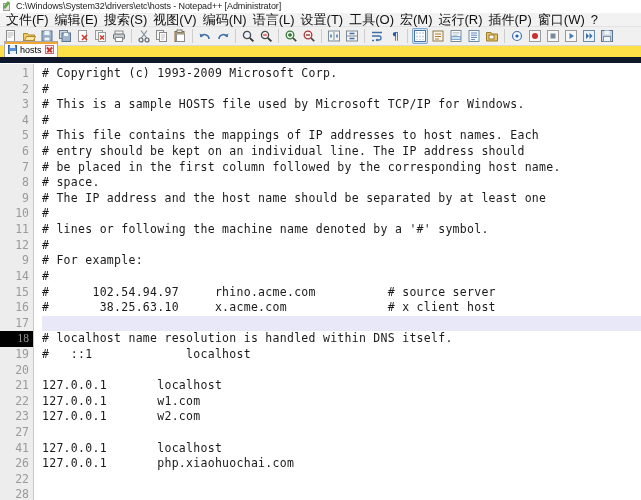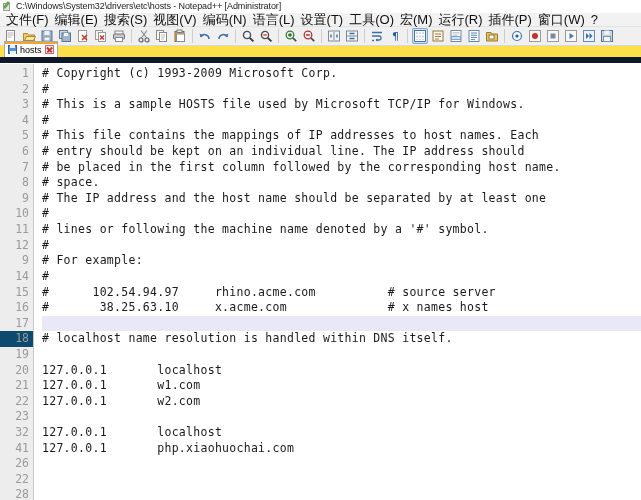--- a/index.html
+++ b/index.html
@@ -201,21 +201,22 @@
     line-height: 15.62px;
     height: 15.62px;
     color: #1a1a1a;
     white-space: pre;
     letter-spacing: 0.28px;
   }
   .code .cl.current {
     background: #e8e8f8;
   }
   .gutter .ln.current {
-    background: #0c4a6e;
+    background: #000000;
+    font-family: Liberation Serif, serif;
   }
 </style>
 </head>
 <body>
 
 <div id="app">
 
   <div class="titlebar">
     <div class="title-icon">
       <div class="pad"></div>
@@ -486,21 +487,21 @@
         <div class="ln">14</div>
         <div class="ln">15</div>
         <div class="ln">16</div>
         <div class="ln">17</div>
         <div class="ln current">18</div>
         <div class="ln">19</div>
         <div class="ln">20</div>
         <div class="ln">21</div>
         <div class="ln">22</div>
         <div class="ln">23</div>
-        <div class="ln">32</div>
+        <div class="ln">27</div>
         <div class="ln">41</div>
         <div class="ln">26</div>
         <div class="ln">22</div>
         <div class="ln">28</div>
       </div>
     <div class="code" id="code">
         <div class="cl"># Copyright (c) 1993-2009 Microsoft Corp.</div>
         <div class="cl">#</div>
         <div class="cl"># This is a sample HOSTS file used by Microsoft TCP/IP for Windows.</div>
         <div class="cl">#</div>
@@ -508,23 +509,24 @@
         <div class="cl"># entry should be kept on an individual line. The IP address should</div>
         <div class="cl"># be placed in the first column followed by the corresponding host name.</div>
         <div class="cl"># space.</div>
         <div class="cl"># The IP address and the host name should be separated by at least one</div>
         <div class="cl">#</div>
         <div class="cl"># lines or following the machine name denoted by a '#' symbol.</div>
         <div class="cl">#</div>
         <div class="cl"># For example:</div>
         <div class="cl">#</div>
         <div class="cl">#      102.54.94.97     rhino.acme.com          # source server</div>
-        <div class="cl">#       38.25.63.10     x.acme.com              # x names host</div>
+        <div class="cl">#       38.25.63.10     x.acme.com              # x client host</div>
         <div class="cl current"></div>
         <div class="cl"># localhost name resolution is handled within DNS itself.</div>
+        <div class="cl">#   ::1             localhost</div>
         <div class="cl"></div>
         <div class="cl">127.0.0.1       localhost</div>
         <div class="cl">127.0.0.1       w1.com</div>
         <div class="cl">127.0.0.1       w2.com</div>
         <div class="cl"></div>
         <div class="cl">127.0.0.1       localhost</div>
         <div class="cl">127.0.0.1       php.xiaohuochai.com</div>
       </div>
   </div>
 

